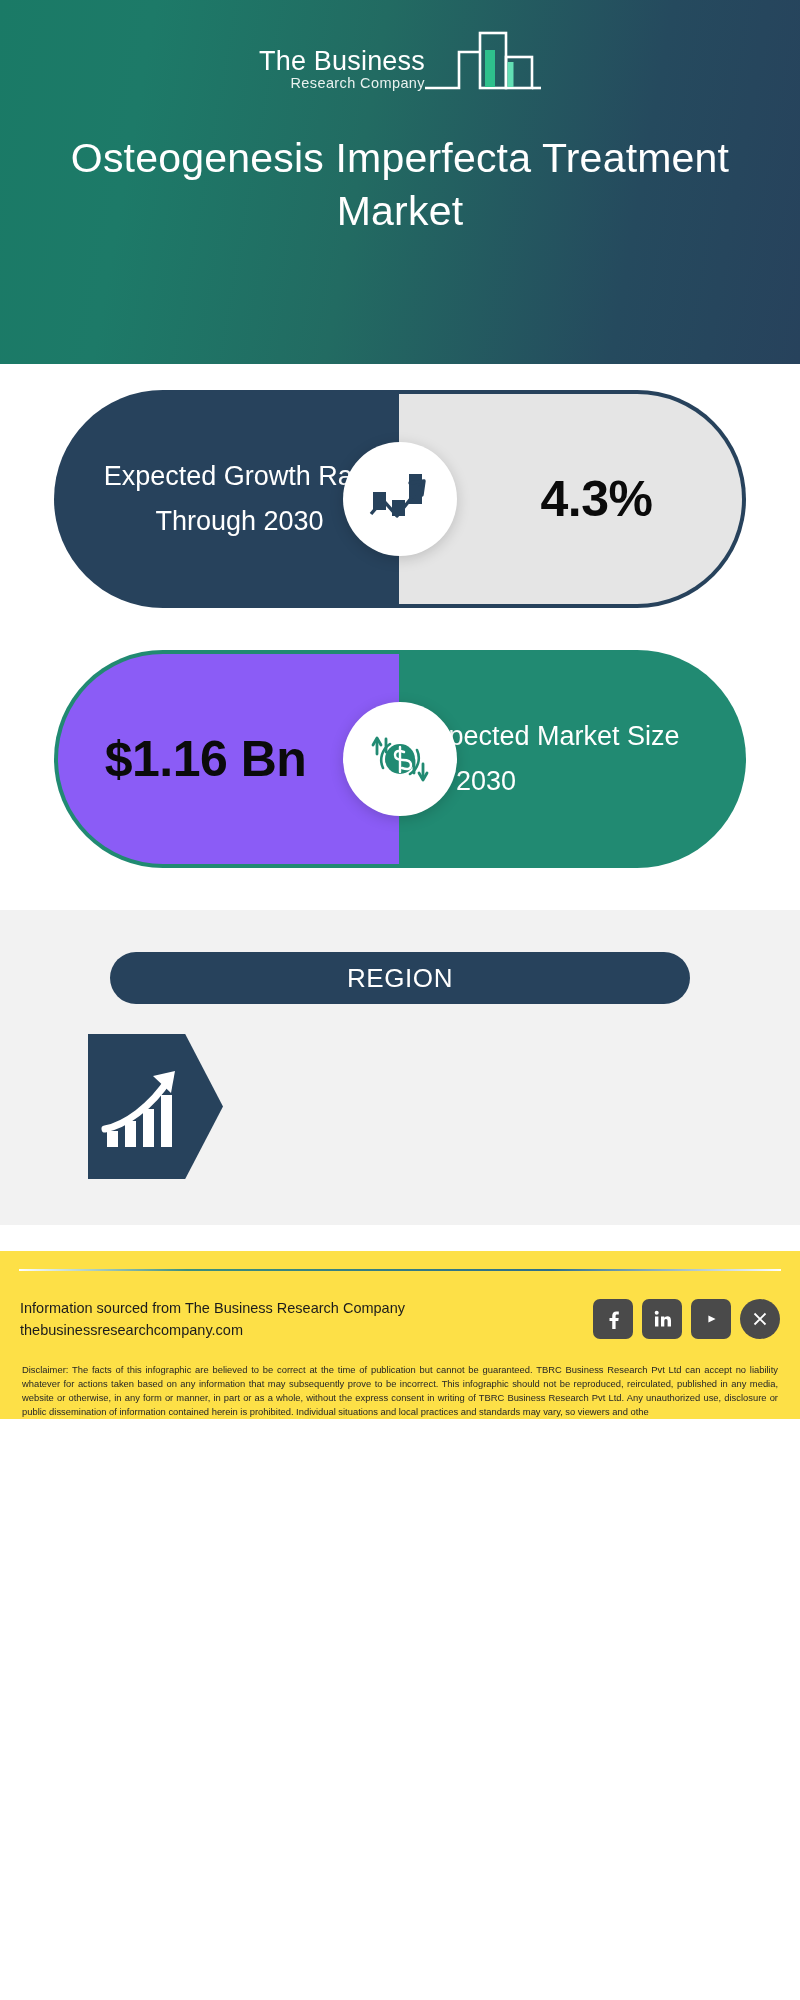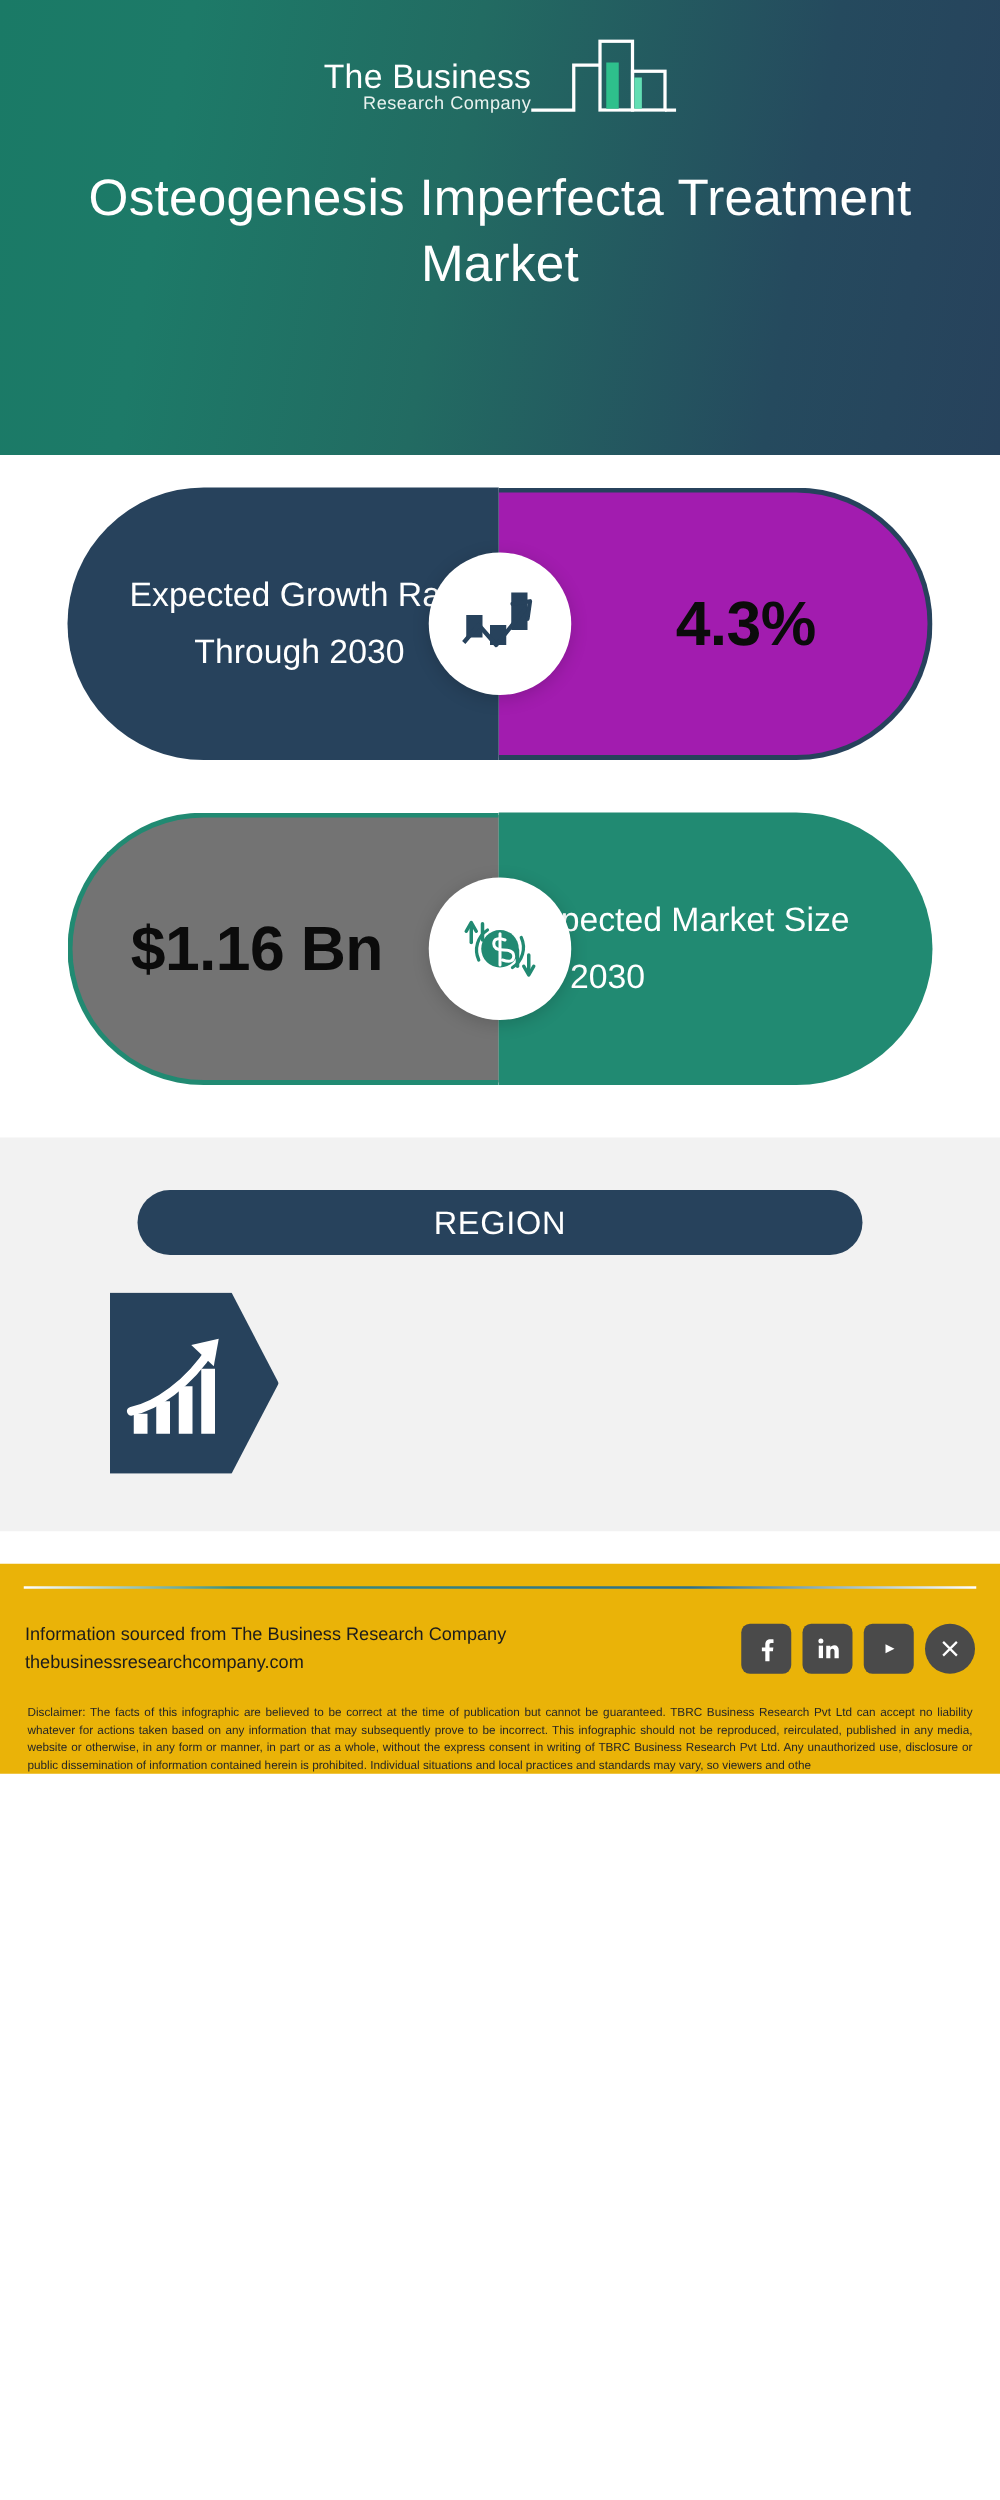--- a/index.html
+++ b/index.html
@@ -101,38 +101,38 @@
     padding-left: 34px; padding-right: 8px;
   }
   .c1-right {
     position: relative;
     width: 347px; height: 218px;
     border-top: 4px solid #27425c;
     border-right: 4px solid #27425c;
     border-bottom: 4px solid #27425c;
     border-top-right-radius: 109px;
     border-bottom-right-radius: 109px;
-    background: #a21caf;
+    background: #e5e5e5;
     display: flex; align-items: center; justify-content: center;
   }
   .c1-value {
     font-size: 50px; font-weight: bold; color: #0b0b0b; letter-spacing: -.5px;
     padding-left: 52px;
   }
 
   
   .c2-left {
     position: relative;
     width: 345px; height: 218px;
     border-top: 4px solid #218a72;
     border-left: 4px solid #218a72;
     border-bottom: 4px solid #218a72;
     border-top-left-radius: 109px;
     border-bottom-left-radius: 109px;
-    background:#737373;
+    background:#8b5cf6;
     display: flex; align-items: center; justify-content: center;
   }
   .c2-value {
     font-size: 50px; font-weight: bold; color: #0b0b0b; letter-spacing: -.5px;
     text-align: center; line-height: 62px; padding-right: 46px;
   }
   .c2-right {
     width: 347px; height: 218px;
     background: #218a72;
     border-top-right-radius: 109px;
@@ -209,21 +209,21 @@
     font-size: 24.5px;
     line-height: 41px;
     font-weight: 400;
     max-width: 440px;
   }
 
   
   .footer {
     position: relative;
     width: 800px;
-    background: #eab308;
+    background: #fde047;
     padding-top: 18px;
   }
   .footer-rule {
     width: 762px; height: 2px; margin: 0 auto;
     background: linear-gradient(90deg, #ffffff 0%, #3d8f7c 22%, #2e6f8a 70%, #ffffff 100%);
   }
   .footer-row {
     display: flex; align-items: center; justify-content: space-between;
     width: 760px; margin: 26px auto 0 auto;
   }

